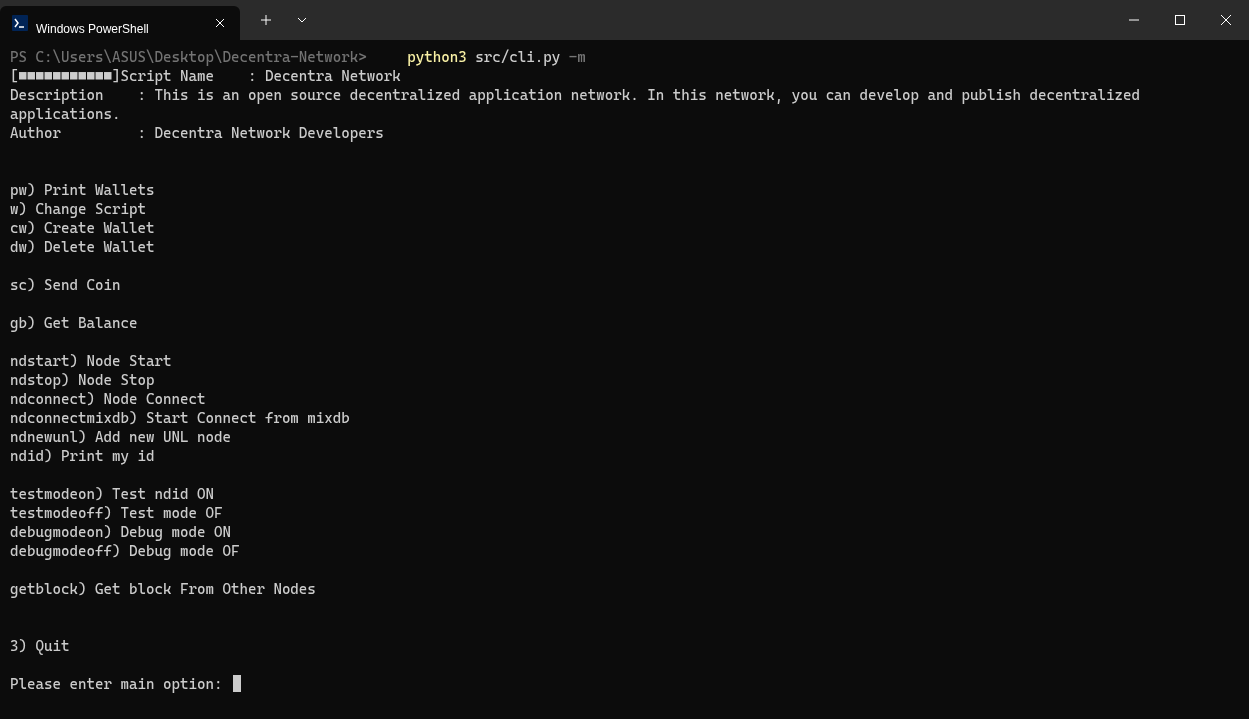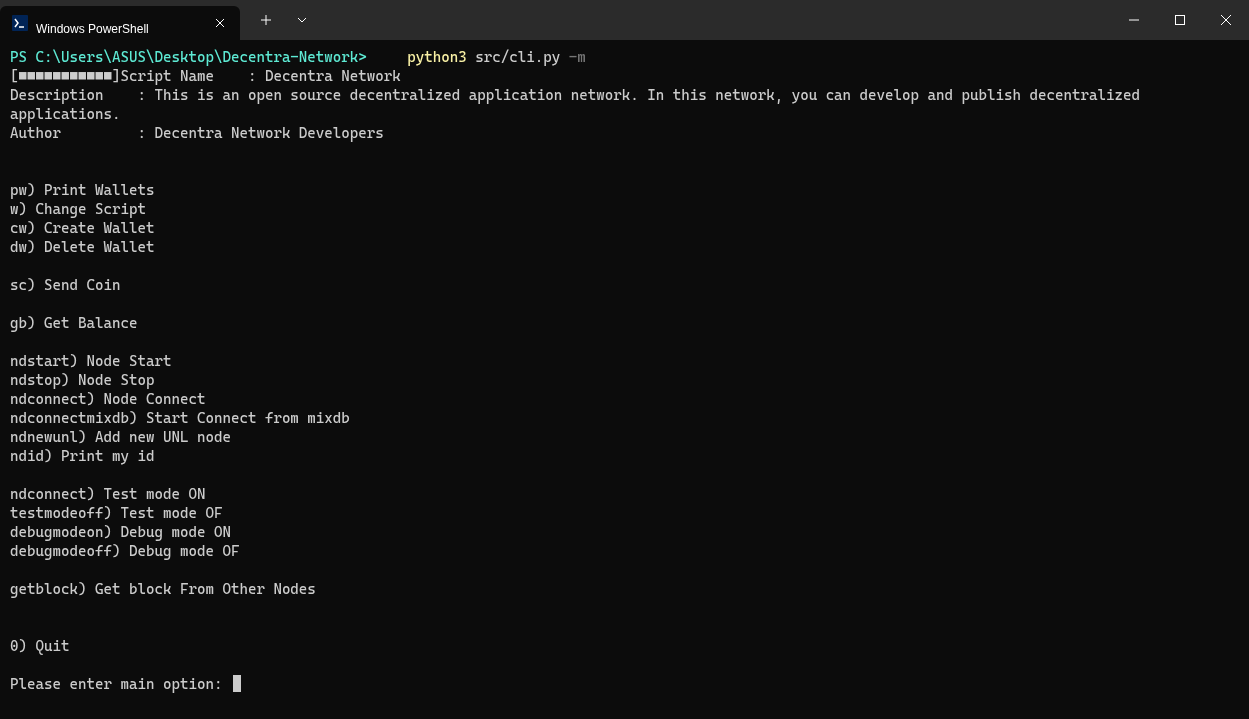--- a/index.html
+++ b/index.html
@@ -100,21 +100,21 @@
     }
     .terminal {
       padding: 8px 10px;
       color: #cccccc;
       font-size: 14.5px;
       line-height: 19px;
       white-space: pre-wrap;
       font-family: 'Cascadia Mono', 'Consolas', monospace;
     }
     .prompt-path {
-      color: #5eead4;
+      color: #737373;
     }
     .cmd-python {
       color: #f9f1a5;
       margin-left: 32px;
     }
     .cmd-arg {
       color: #cccccc;
       text-align: center;
     }
     .cmd-flag {
@@ -204,23 +204,23 @@
 
 <span>gb) Get Balance</span>
 
 <span>ndstart) Node Start</span>
 <span>ndstop) Node Stop</span>
 <span>ndconnect) Node Connect</span>
 <span>ndconnectmixdb) Start Connect from mixdb</span>
 <span>ndnewunl) Add new UNL node</span>
 <span>ndid) Print my id</span>
 
-<span>ndconnect) Test mode ON</span>
+<span>testmodeon) Test ndid ON</span>
 <span>testmodeoff) Test mode OF</span>
 <span>debugmodeon) Debug mode ON</span>
 <span>debugmodeoff) Debug mode OF</span>
 
 <span>getblock) Get block From Other Nodes</span>
 
 
-<span>0) Quit</span>
+<span>3) Quit</span>
 
 <span>Please enter main option: </span><span class="cursor-block"></span></div>
 
 </body></html>

